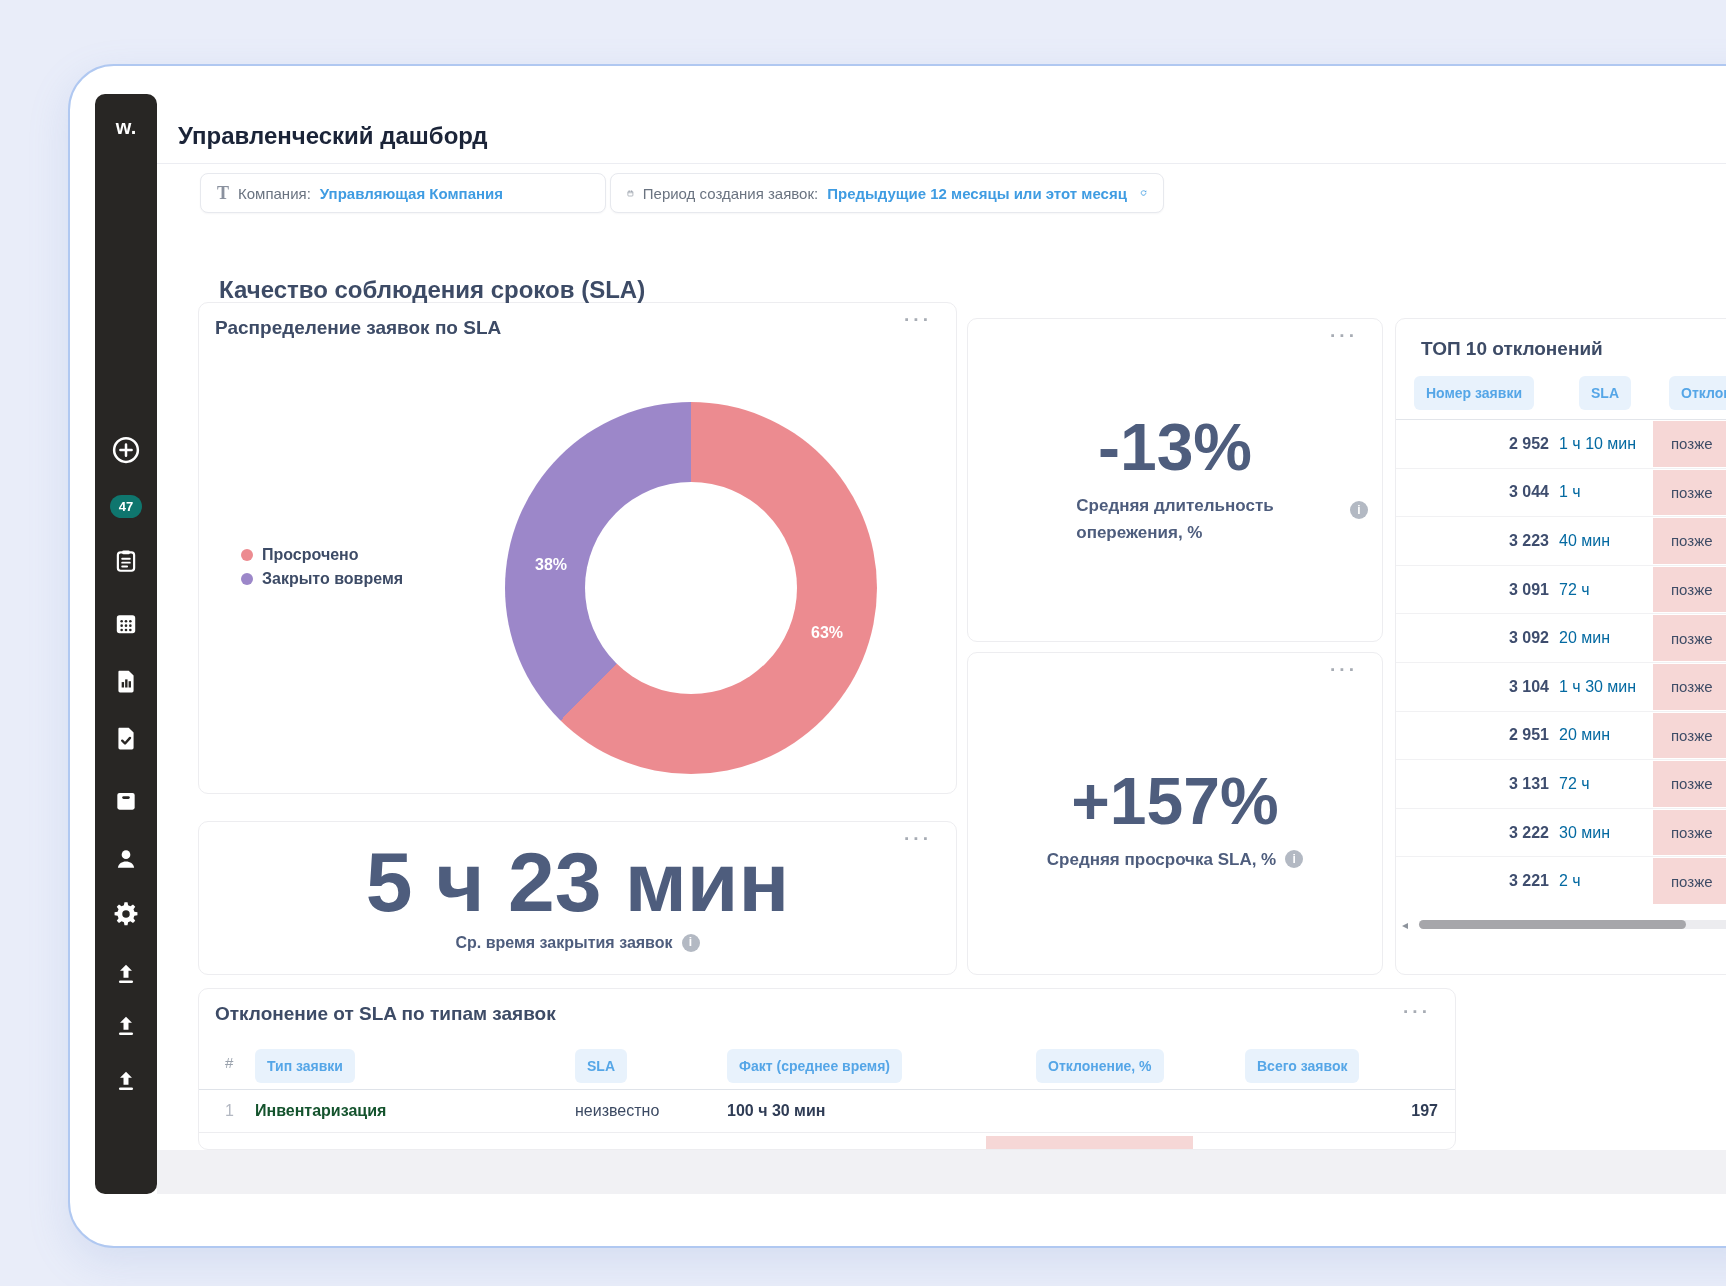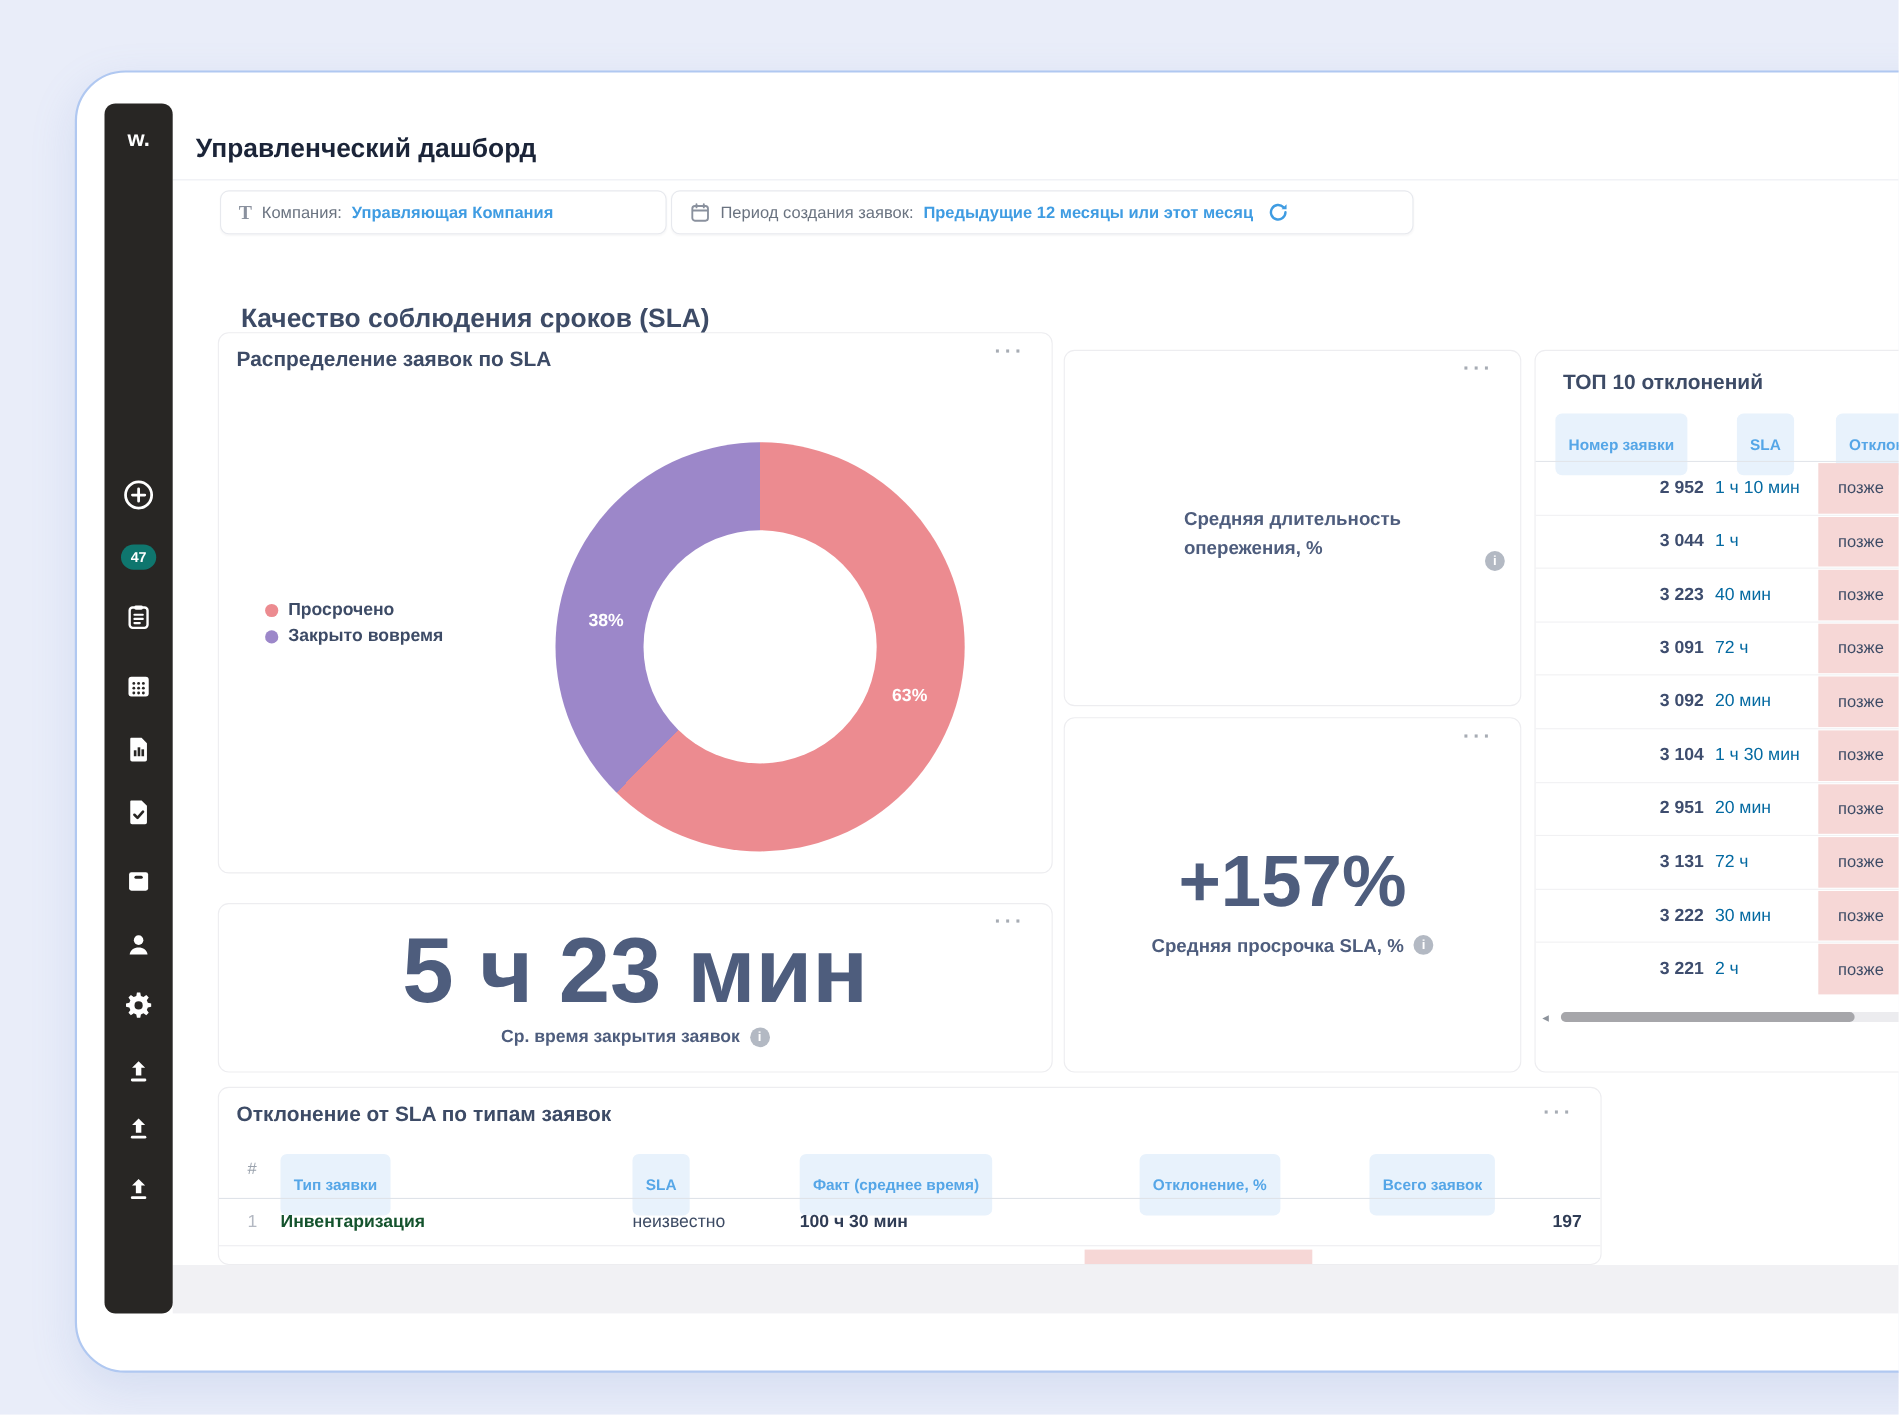--- a/index.html
+++ b/index.html
@@ -31,21 +31,21 @@
   .main-title{position:absolute;left:178px;top:106px;font-size:24px;font-weight:700;
     color:#1b2438;z-index:5}
   .header-line{position:absolute;left:157px;top:163px;width:1569px;height:1px;
     background:#ecedf2;z-index:5}
   
   .chip{position:absolute;top:173px;height:40px;background:#fff;border:1px solid #e7e9ee;
     border-radius:8px;display:flex;align-items:center;gap:9px;padding:0 16px;
     box-sizing:border-box;font-size:15px;z-index:5;box-shadow:0 1px 2px rgba(20,30,60,.04);
     cursor:pointer;white-space:nowrap}
   #chip-company{left:200px;width:406px}
-  #chip-period{left:610px;width:675px}
+  #chip-period{left:610px;width:554px}
   .chip .lbl{color:#6a7380}
   .chip .val{color:#3f9ce2;font-weight:700}
   .ticon{font-family:"Liberation Serif", serif;color:#8a919e;font-weight:700;font-size:18px;line-height:18px}
   .section-title{position:absolute;left:219px;top:256px;font-size:24px;font-weight:700;
     color:#3d4b66;z-index:5}
   
   .card{position:absolute;background:#fff;border:1px solid #ededf0;border-radius:10px;
     z-index:4;box-sizing:border-box}
   .card-title{position:absolute;left:16px;top:14px;font-size:19px;font-weight:700;color:#3d4b66}
   .dots{position:absolute;right:24px;top:6px;color:#a7acb4;font-size:19px;letter-spacing:3px;
@@ -76,21 +76,21 @@
     line-height:27px;display:flex;align-items:center;gap:9px;justify-content:center}
   .stat-sub-lines{margin-top:10px;font-size:17px;font-weight:700;color:#4e5d7d;
     text-align:left;line-height:27px}
   #card-close .stat-value{font-size:84px}
   .info{display:inline-flex;width:18px;height:18px;border-radius:50%;background:#b3b9c3;
     color:#fff;font-size:12px;font-weight:700;align-items:center;justify-content:center;
     cursor:pointer;flex:0 0 auto}
   .info-abs{position:absolute;right:14px;top:182px}
   
   .tchip{position:absolute;background:#e8f2fc;color:#55a6e7;font-size:14px;font-weight:700;
-    padding:20px 12px;border-radius:6px;top:0;white-space:nowrap;cursor:pointer}
+    padding:9px 12px;border-radius:6px;top:0;white-space:nowrap;cursor:pointer}
   
   .bt-hash{position:absolute;left:26px;top:5px;color:#9aa2ad;font-size:15px}
   .bt-chips{position:absolute;top:60px;left:0;width:100%;height:30px}
   .bt-line{position:absolute;left:0;top:100px;width:100%;height:1px;background:#dfe3e9}
   .bt-rows{position:absolute;left:0;top:101px;width:100%}
   .bt-row{position:relative;height:42px;border-bottom:1px solid #ededf0;font-size:16px;cursor:pointer}
   .bt-cell{position:absolute;top:50%;transform:translateY(-50%);white-space:nowrap}
   .bt-n{left:26px;color:#b3b8c2}
   .bt-type{left:56px;color:#14532d;font-weight:700}
   .bt-sla{left:376px;color:#3c4a63}
@@ -246,20 +246,21 @@
       </div>
       <div class="legend-item">
         <span class="legend-dot" style="background: rgb(156, 135, 201);"></span>
         <span>Закрыто вовремя</span>
       </div>
     </div>
 </section>
 
 <section class="card" id="card-lead">
   <div class="dots">···</div>
+  <div class="stat-value">-13%</div>
   <div class="stat-sub-lines">
     <div>Средняя длительность</div>
     <div>опережения, %</div>
   </div>
   <span class="info info-abs">i</span>
 </section>
 
 <section class="card" id="card-overdue">
   <div class="dots">···</div>
   <div class="stat-value">+157%</div>

